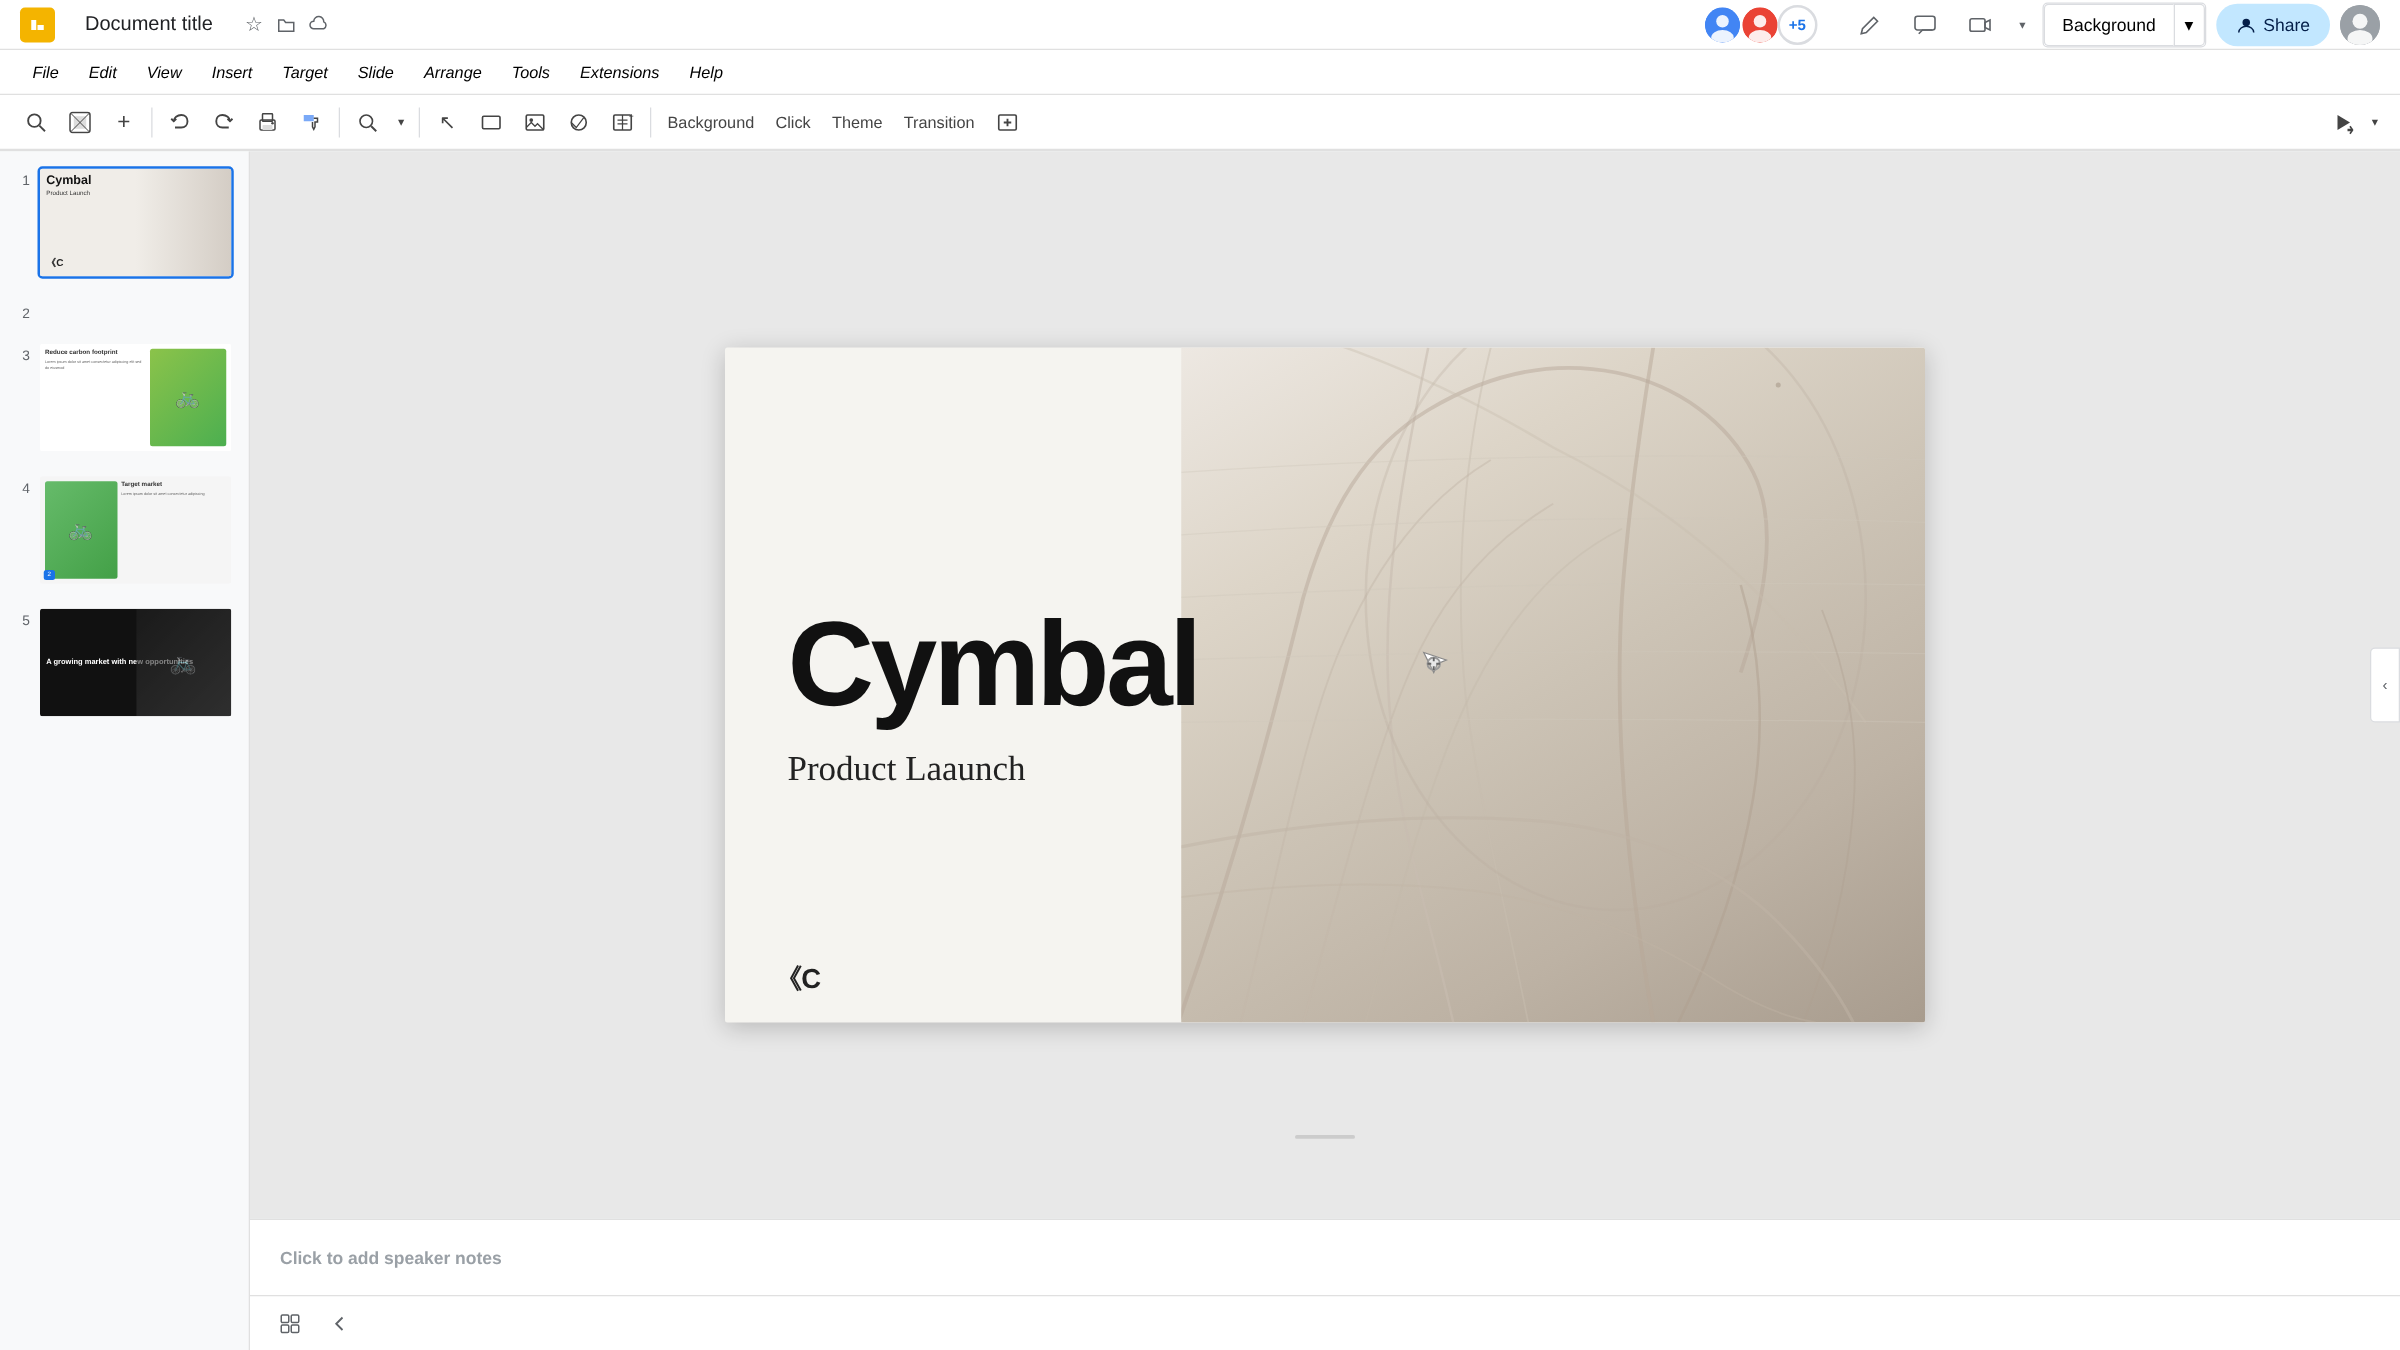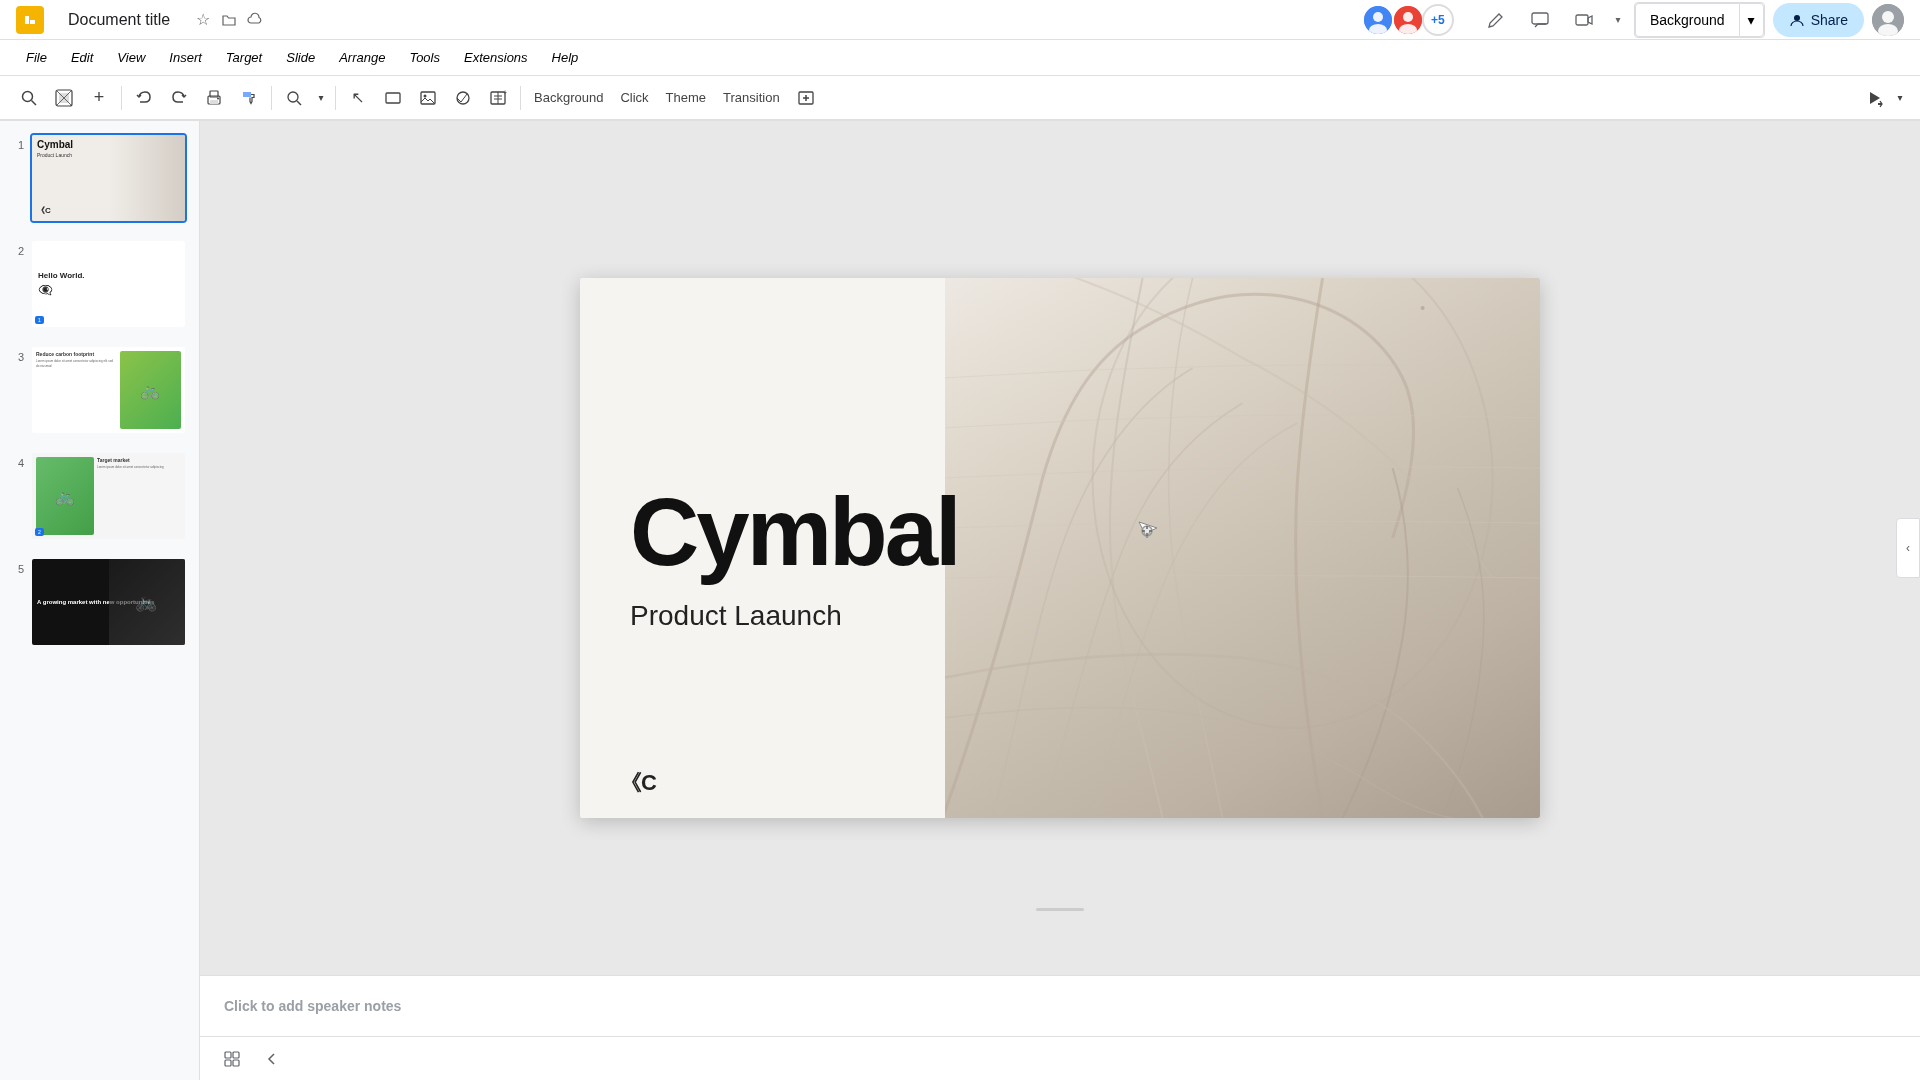--- a/index.html
+++ b/index.html
@@ -556,29 +556,20 @@
                 <div style="font-size:5px; color:#333; margin-top:2px;">Product Launch</div>
               </div>
               <div style="font-size:8px; font-weight:900; color:#222;">《C</div>
             </div>
           </div>
         </div>
       </div>
 
       <div class="slide-item">
         <div class="slide-number">2</div>
-        <div class="slide-thumb" style="position:relative;">
-          <div class="slide-thumb-inner">
-            <div class="slide-thumb-content" style="background:#fff; display:flex; flex-direction:column; align-items:flex-start; padding:6px; justify-content:center; gap:3px;">
-              <div style="font-size:8px; font-weight:bold; color:#222;">Hello World.</div>
-              <div style="font-size:12px; color:#aaa;">👁‍🗨</div>
-            </div>
-          </div>
-          <div class="thumb-badge">1</div>
-        </div>
       </div>
 
       <div class="slide-item">
         <div class="slide-number">3</div>
         <div class="slide-thumb">
           <div class="slide-thumb-inner">
             <div class="slide-thumb-content" style="background:#fff; display:flex; padding:4px; gap:3px;">
               <div style="flex:1; display:flex; flex-direction:column; gap:2px;">
                 <div style="font-size:5px; font-weight:bold; color:#333; line-height:1.2;">Reduce carbon footprint</div>
                 <div style="font-size:3px; color:#666; line-height:1.5;">Lorem ipsum dolor sit amet consectetur adipiscing elit sed do eiusmod</div>
@@ -656,21 +647,21 @@
 
               <path d="M0 400 C100 380 200 370 300 380 C380 390 440 420 480 460 C510 490 530 520 540 540" fill="none" stroke="#c0b4a6" stroke-width="2.5" opacity="0.5"></path>
               <path d="M0 440 C80 430 160 425 240 435 C310 445 370 470 420 500 C450 520 480 535 510 540" fill="none" stroke="#c0b4a6" stroke-width="1.5" opacity="0.4"></path>
 
               <circle cx="480" cy="30" r="2" fill="#a09080" opacity="0.5"></circle>
             </svg>
           </div>
 
           <div style="position:absolute; top:0; left:0; width:60%; height:100%; display:flex; flex-direction:column; padding:50px 50px 30px 50px; justify-content:center;">
             <div style="font-size:96px; font-weight:900; color:#111; line-height:1; letter-spacing:-3px; font-family: Arial Black, Impact, sans-serif;">Cymbal</div>
-            <div style="font-size:28px; color:#222; margin-top:20px; font-weight:400; font-family: Liberation Sans, sans-serif;">Product Laaunch</div>
+            <div style="font-size:28px; color:#222; margin-top:20px; font-weight:400; font-family: Liberation Serif, serif;">Product Laaunch</div>
           </div>
 
           <div style="position:absolute; bottom:20px; left:40px;">
             <div style="font-size:22px; font-weight:900; color:#222; letter-spacing:-1px;">《C</div>
           </div>
 
           <div style="position:absolute; top:240px; left:555px; pointer-events:none;">
             <svg width="24" height="24" viewBox="0 0 24 24">
               <path d="M4 4l8 16 3-7 7-3z" fill="white" stroke="#888" stroke-width="1"></path>
               <circle cx="12" cy="13" r="5" fill="rgba(180,180,180,0.3)" stroke="#999" stroke-width="1.5"></circle>

